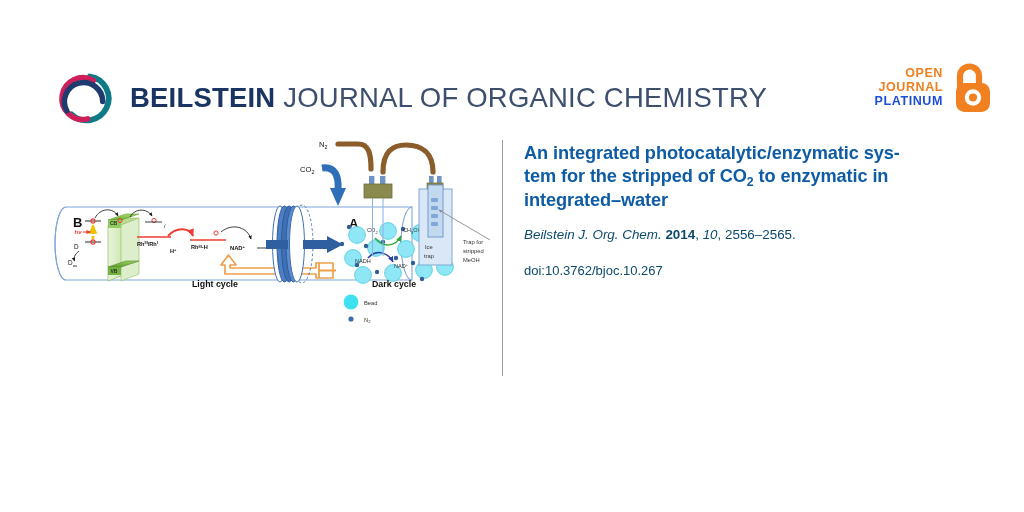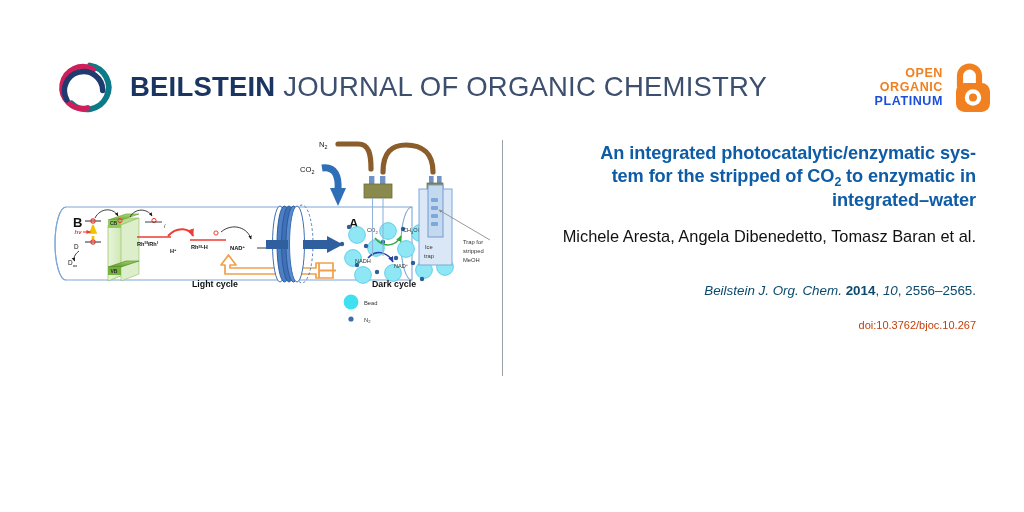--- a/index.html
+++ b/index.html
@@ -18,21 +18,21 @@
   }
 
   
   .header {
     position: absolute;
     left: 0; top: 0;
     width: 1024px; height: 135px;
   }
   .brand {
     position: absolute;
-    left: 54px; top: 56px;
+    left: 54px; top: 67px;
     display: flex; align-items: center;
     height: 62px;
   }
   .brand-mark { width: 58px; height: 58px; flex: 0 0 58px; }
   .brand-word {
     margin-left: 18px;
     font-size: 27.5px;
     letter-spacing: 0.2px;
     white-space: nowrap;
     line-height: 1;
@@ -65,21 +65,20 @@
     left: 502px; top: 140px;
     width: 1px; height: 236px;
     background: #9aa0a6;
   }
 
   
   .meta {
     position: absolute;
     left: 524px; top: 142px;
     width: 452px;
-    text-align: right;
   }
   .art-title {
     color: #0e5ca6;
     font-weight: bold;
     font-size: 18.2px;
     line-height: 1.28;
     letter-spacing: -0.1px;
     margin: 0 0 14px 0;
   }
   .art-title sub { font-size: 0.68em; vertical-align: baseline; position: relative; bottom: -0.28em; }
@@ -92,22 +91,22 @@
   .art-citation {
     color: #0c4a6e;
     font-size: 13.4px;
     line-height: 1.35;
     margin: 0 0 18px 0;
   }
   .art-citation .jrnl { font-style: italic; }
   .art-citation .yr   { font-weight: bold; }
   .art-citation .vol  { font-style: italic; }
   .art-doi {
-    color: #c2410c;
-    font-size: 11px;
+    color: #0c4a6e;
+    font-size: 13px;
     line-height: 1.42;
     margin: 0;
   }
   .art-doi span { display: block; }
 
   
   .figure {
     position: absolute;
     left: 44px; top: 132px;
     width: 460px; height: 215px;
@@ -131,21 +130,21 @@
         <path d="M 22 72 A 33 33 0 1 1 84 56" fill="none" stroke="#1f3a6e" stroke-width="9.5" stroke-linecap="round"></path>
       </svg>
       <div class="brand-word">
         <span class="b1">BEILSTEIN</span><span class="b2"> JOURNAL OF ORGANIC CHEMISTRY</span>
       </div>
     </div>
 
     <div class="oa-badge">
       <div class="oa-words">
         <span class="oa-open">OPEN</span>
-        <span class="oa-access">ORGANIC</span>
+        <span class="oa-access">JOURNAL</span>
         <span class="oa-platinum">PLATINUM</span>
       </div>
       <svg class="oa-lock" viewBox="0 0 46 52">
 
         <path d="M 10 26 L 10 15 A 9.5 9.5 0 0 1 29 15 L 29 22" fill="none" stroke="#f08020" stroke-width="6.2" stroke-linecap="butt"></path>
 
         <rect x="6" y="22" width="34" height="29" rx="8.5" ry="8.5" fill="#f08020"></rect>
         <circle cx="23" cy="36.5" r="8.2" fill="#ffffff"></circle>
         <circle cx="23" cy="36.5" r="4.0" fill="#f08020"></circle>
       </svg>
@@ -155,21 +154,20 @@
   <div class="divider"></div>
 
   <div class="meta">
 
     <h1 class="art-title">
       <span>An integrated photocatalytic/enzymatic sys-</span><br>
       <span>tem for the stripped of CO</span><sub>2</sub><span> to enzymatic in</span><br>
       <span>integrated–water</span>
     </h1>
 
-    <p class="art-authors">Michele Aresta, Angela Dibenedetto, Tomasz Baran et al.</p>
 
     <p class="art-citation">
       <span class="jrnl">Beilstein J. Org. Chem.</span><span>&nbsp;</span><span class="yr">2014</span><span>,&nbsp;</span><span class="vol">10</span><span>,&nbsp;</span><span>2556–2565.</span>
     </p>
 
     <p class="art-doi">
       <span>doi:10.3762/bjoc.10.267</span>
     </p>
   </div>
 

